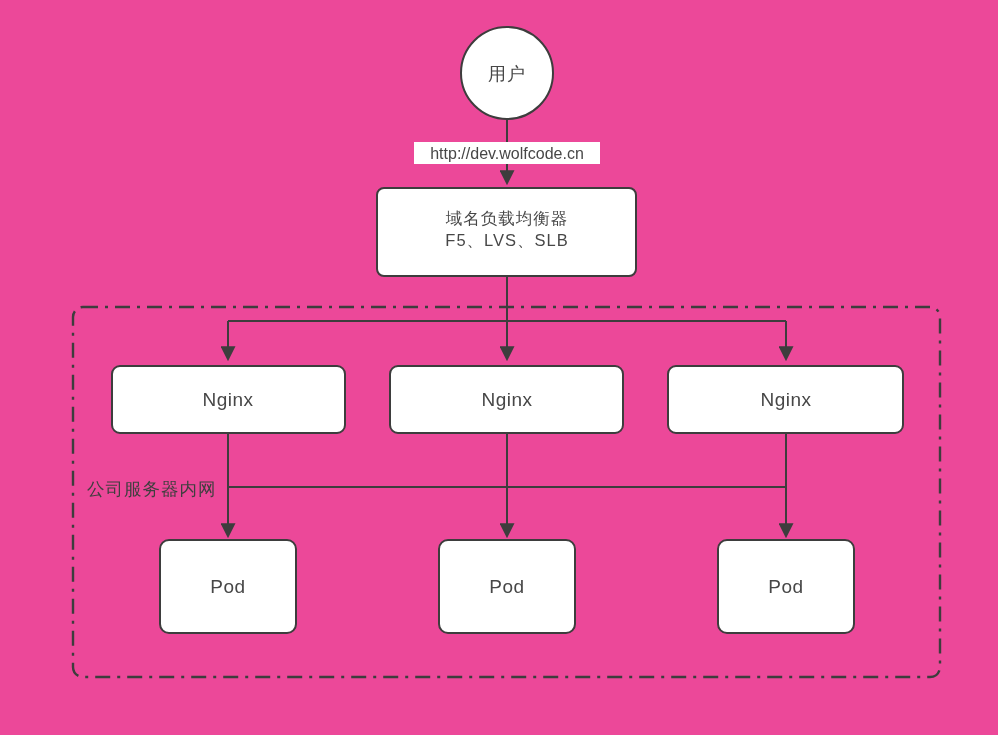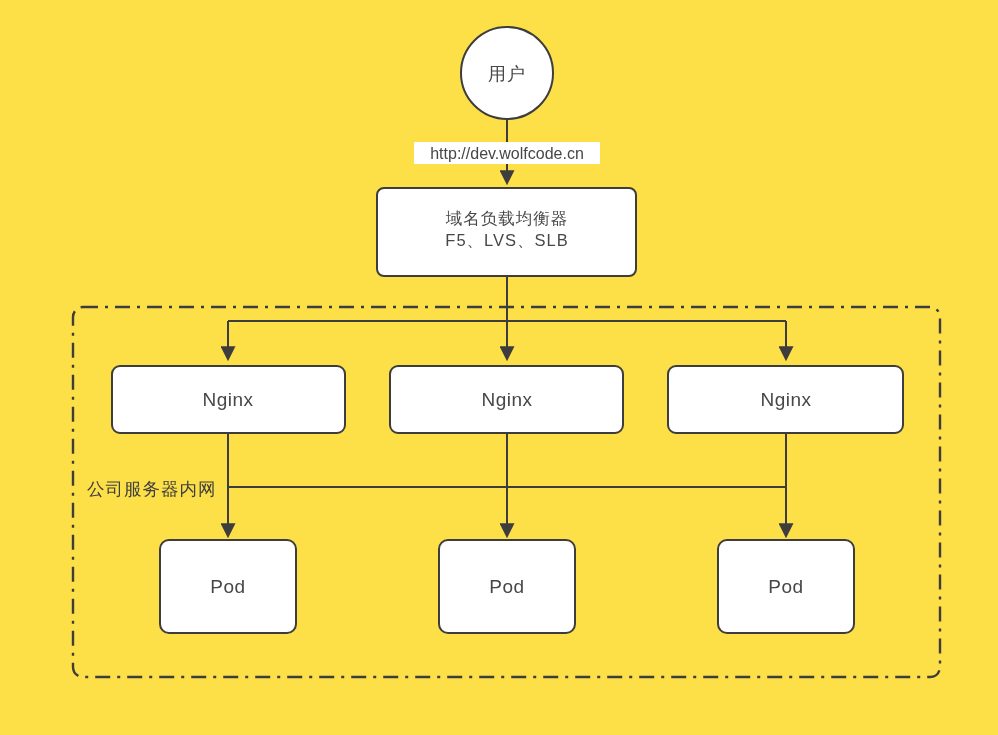--- a/index.html
+++ b/index.html
@@ -5,21 +5,21 @@
   html, body {
     margin: 0;
     padding: 0;
     background: #ffffff;
     font-family: "Liberation Sans", "DejaVu Sans", sans-serif;
   }
   .canvas {
     position: relative;
     width: 998px;
     height: 735px;
-    background: #fde047;
+    background: #ec4899;
     overflow: hidden;
   }
   svg { display: block; }
   .shape {
     fill: #ffffff;
     stroke: currentColor;
     stroke-width: 2;
   }
   .edge {
     fill: none;

